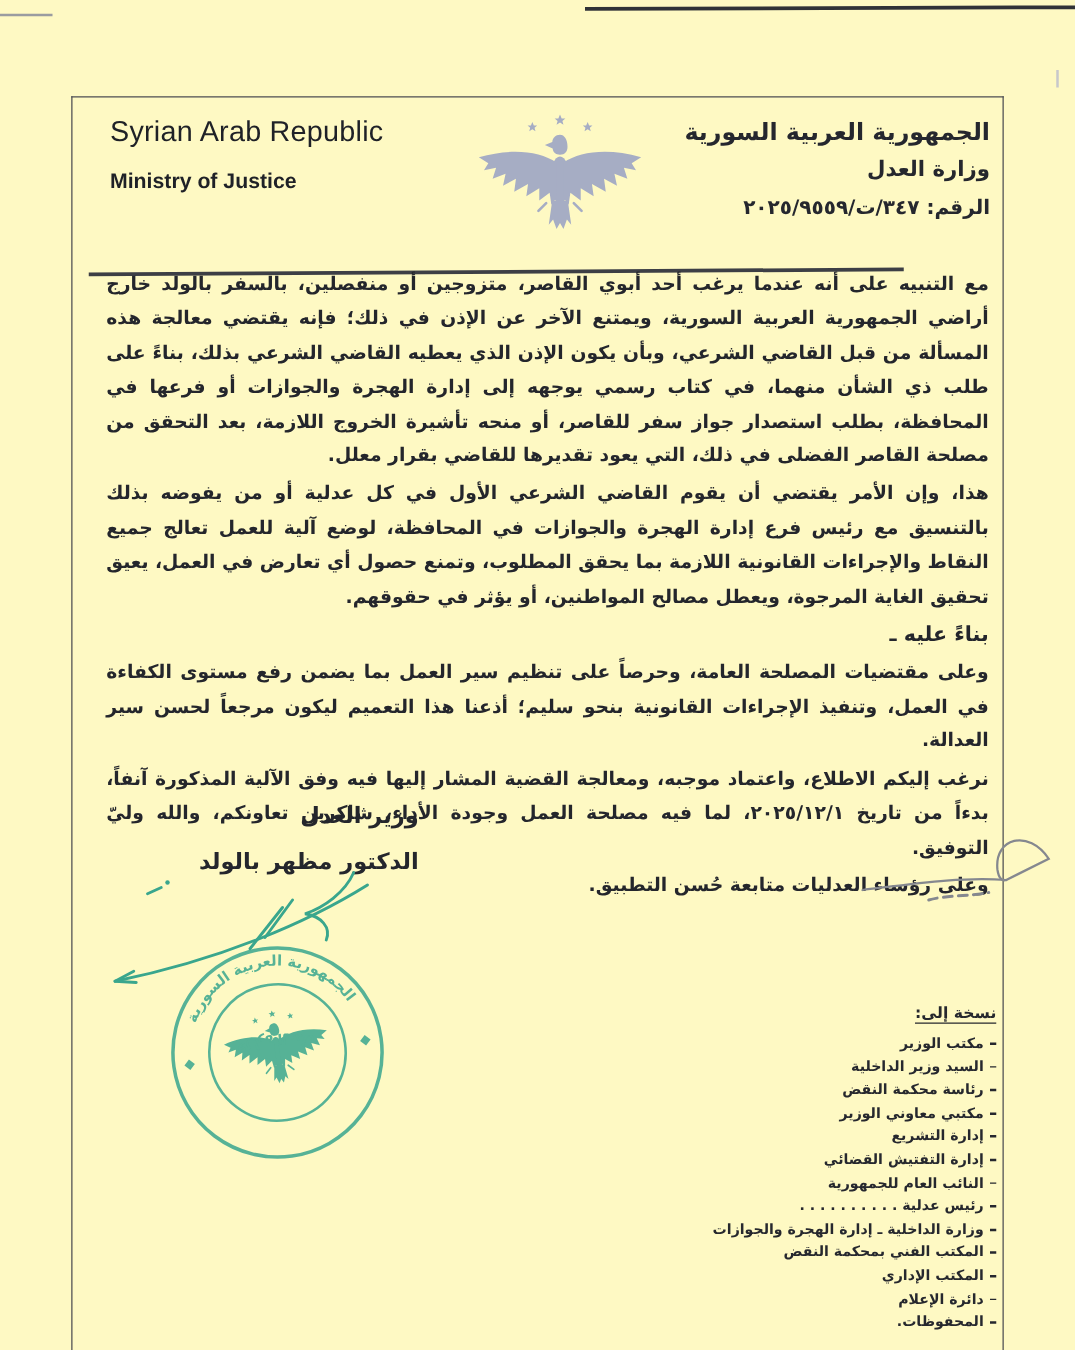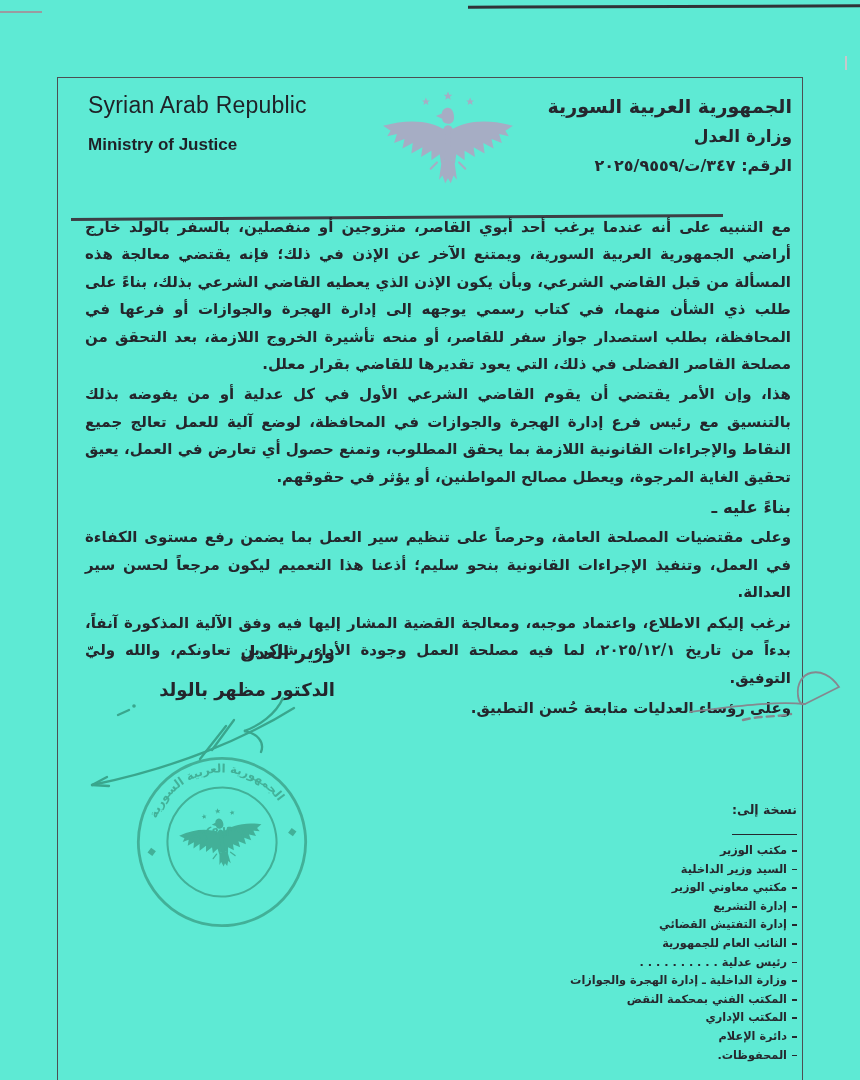--- a/index.html
+++ b/index.html
@@ -1,16 +1,16 @@
 <!DOCTYPE html>
 <html lang="ar"><head>
 <meta charset="utf-8">
 <style>
   html,body{margin:0;padding:0;background:#ffffff;}
-  .page{position:relative;width:860px;height:1080px;background:#5eead4;overflow:hidden;
+  .page{position:relative;width:860px;height:1080px;background:#fef9c3;overflow:hidden;
         font-family:"DejaVu Sans",sans-serif;color:#25272e;}
   
   .scan-top-right{position:absolute;left:468px;top:5px;width:392px;height:3px;background:#303237;transform:rotate(-0.2deg);}
   .scan-top-left{position:absolute;left:0px;top:11px;width:42px;height:2px;background:#9a9ca0;}
   .scan-right-tick{position:absolute;left:845px;top:56px;width:2px;height:14px;background:#c7c8cb;}
   
   .frame{position:absolute;left:57px;top:77px;width:744px;height:1003px;
          border:1.7px solid #4d4e53;border-bottom:none;}
   
   .en-header{position:absolute;left:88px;top:92px;font-family:"Liberation Sans",sans-serif;}
@@ -33,21 +33,21 @@
   .sig-block{position:absolute;left:95px;top:642px;width:240px;direction:rtl;text-align:right;
              font-weight:700;font-size:18px;color:#24262c;}
   .sig-title{margin-left:48px;}
   .sig-name{margin-top:16px;}
   .green-sig{position:absolute;left:78px;top:684px;width:232px;height:112px;}
   .stamp{position:absolute;left:128px;top:748px;width:188px;height:188px;}
   .gray-mark{position:absolute;left:686px;top:650px;width:166px;height:98px;}
   
   .copies{position:absolute;right:63px;top:799px;width:270px;direction:rtl;text-align:right;color:#26282e;}
   .copies-title{display:inline-block;font-size:12.5px;font-weight:700;border-bottom:1.6px solid #26282e;
-                padding-bottom:17px;margin-bottom:7px;}
+                padding-bottom:1px;margin-bottom:7px;}
   .copy-item{font-size:11.3px;font-weight:700;line-height:18.6px;white-space:nowrap;}
   .copy-item .b{display:inline-block;width:5px;height:1.8px;background:#26282e;vertical-align:middle;margin-left:5px;}
 </style>
 </head>
 <body>
 
 <div class="page">
 
   <svg width="0" height="0" style="position:absolute" aria-hidden="true">
     <defs>
@@ -148,20 +148,21 @@
   </svg>
 
   <div class="copies">
     <div class="copies-title">نسخة إلى:</div>
     <div>
 
         <div class="copy-item"><span class="b"></span><span>مكتب الوزير</span></div>
 
         <div class="copy-item"><span class="b"></span><span>السيد وزير الداخلية</span></div>
 
+        <div class="copy-item"><span class="b"></span><span>رئاسة محكمة النقض</span></div>
 
         <div class="copy-item"><span class="b"></span><span>مكتبي معاوني الوزير</span></div>
 
         <div class="copy-item"><span class="b"></span><span>إدارة التشريع</span></div>
 
         <div class="copy-item"><span class="b"></span><span>إدارة التفتيش القضائي</span></div>
 
         <div class="copy-item"><span class="b"></span><span>النائب العام للجمهورية</span></div>
 
         <div class="copy-item"><span class="b"></span><span>رئيس عدلية . . . . . . . . . .</span></div>

